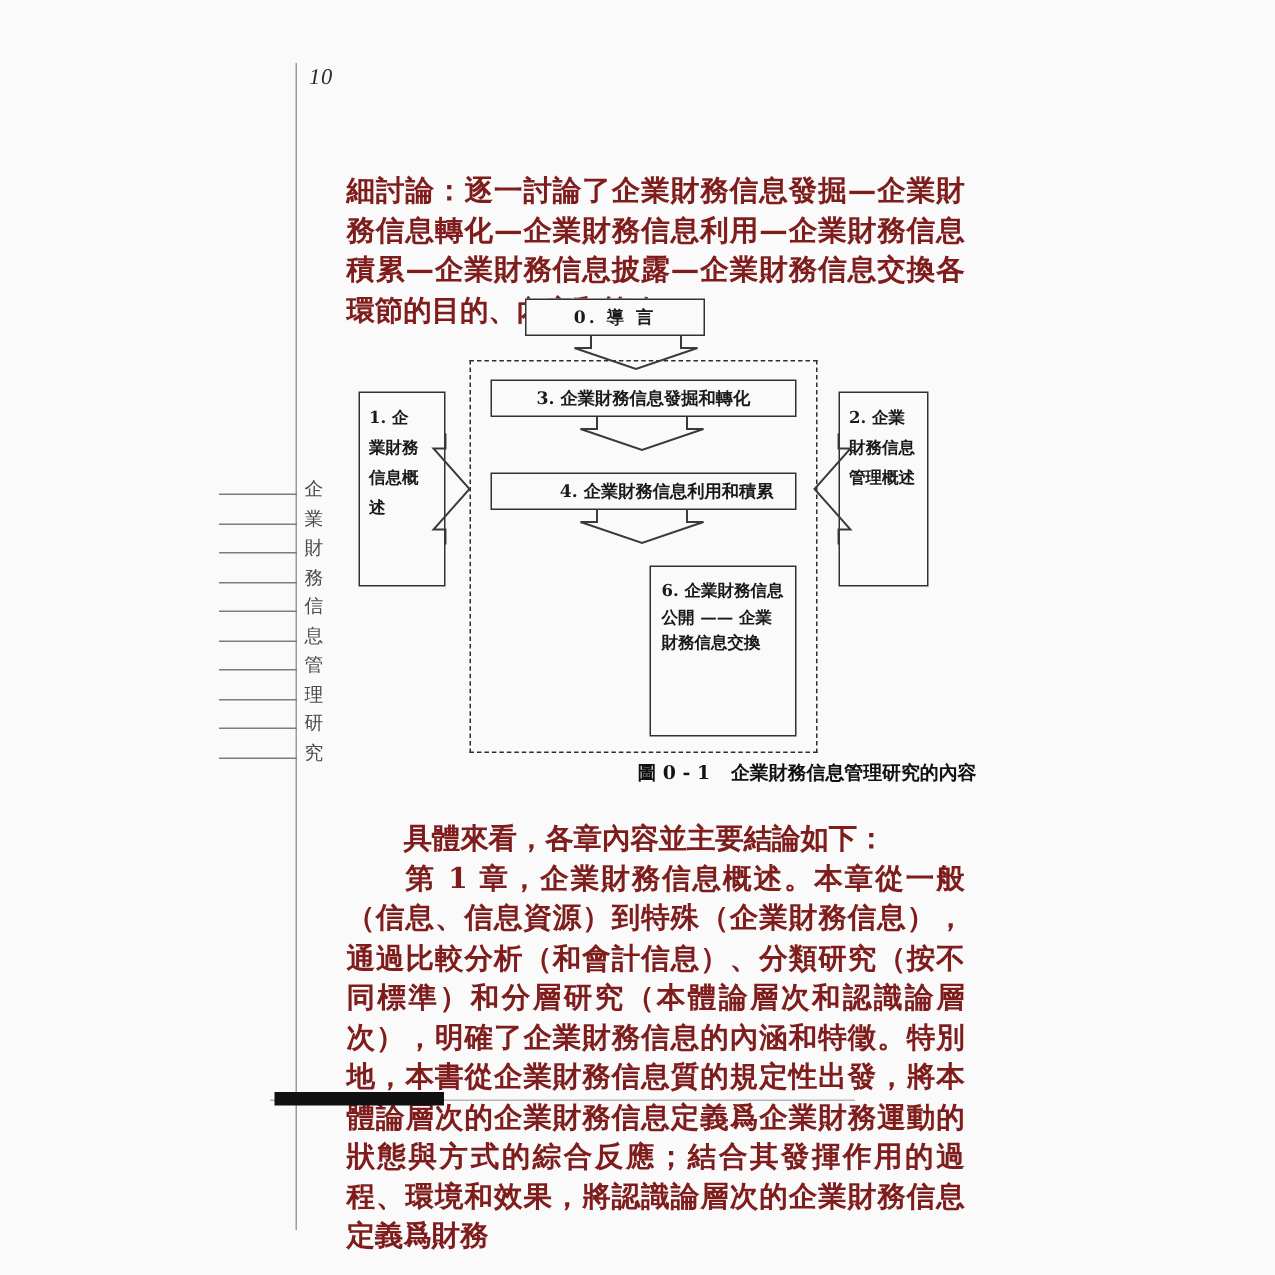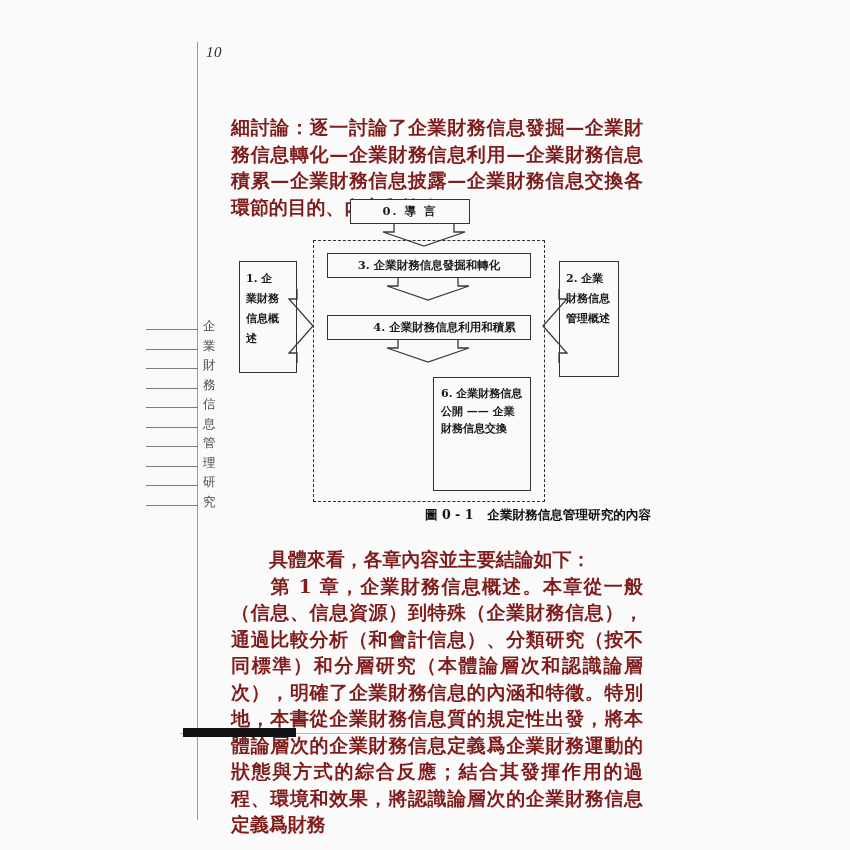--- a/index.html
+++ b/index.html
@@ -141,28 +141,28 @@
     font-size: 11px;
     line-height: 17.5px;
     padding: 7px 6px 0 7px;
   }
   #box5 { left: 96px; }
   #box6 { left: 202px; }
 
   
   #box1 {
     left: 8px; top: 65px;
-    width: 58px; height: 112px;
+    width: 58px; height: 130px;
     font-size: 11px;
     line-height: 20px;
     padding: 7px 16px 0 6px;
   }
   #box2 {
     left: 328px; top: 65px;
-    width: 60px; height: 116px;
+    width: 60px; height: 130px;
     font-size: 11px;
     line-height: 20px;
     padding: 7px 5px 0 6px;
   }
 
   .fig-caption {
     position: absolute;
     left: 0; top: 311px;
     width: 420px;
     text-align: right;

